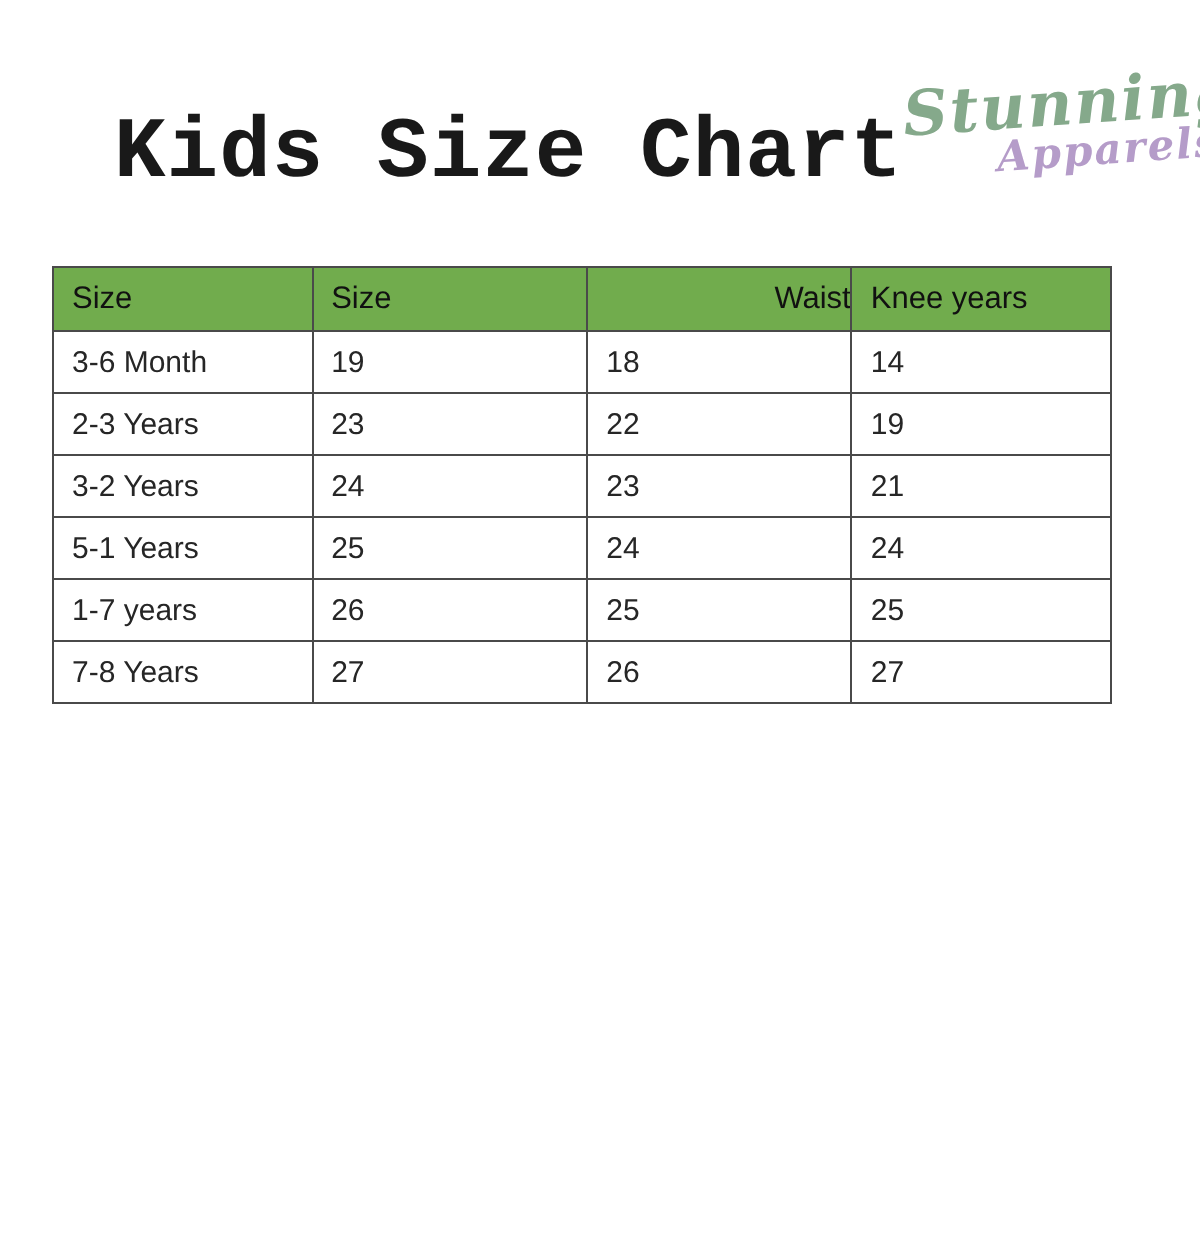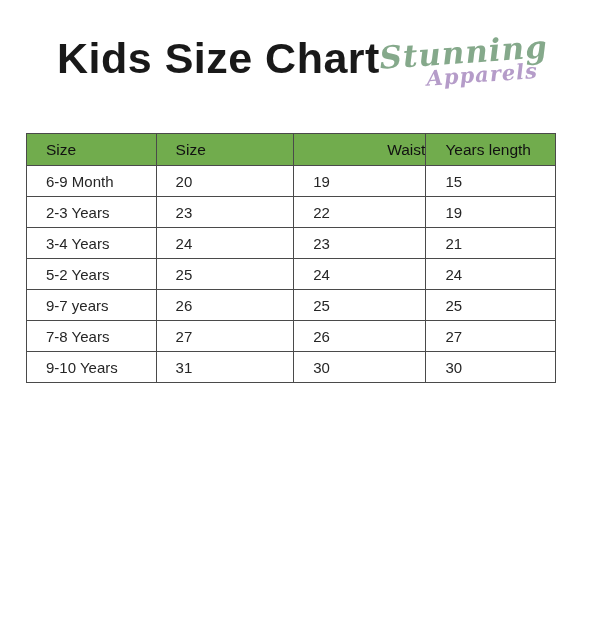--- a/index.html
+++ b/index.html
@@ -12,23 +12,23 @@
   html,body{background:#ffffff;}
   .page{
     width:600px;height:618px;background:#ffffff;position:relative;
     font-family:"Liberation Sans","DejaVu Sans",sans-serif;overflow:hidden;
   }
   .header{
     display:flex;justify-content:space-between;align-items:flex-start;
     padding:34px 58px 0 57px;
   }
   .title{
-    font-family:Liberation Sans, sans-serif;
+    font-family:Liberation Mono, monospace;
     font-weight:700;font-size:43px;color:#191919;letter-spacing:0.5px;
-    white-space:nowrap;
+    margin-top:18px;white-space:nowrap;
   }
   .logo{
     transform:rotate(-4deg);text-align:center;margin-top:2px;margin-right:6px;
     font-family:"DejaVu Serif","Liberation Serif",serif;font-style:italic;
   }
   .logo-line1{
     font-size:31px;color:var(--brand-green);font-weight:600;letter-spacing:1px;
     line-height:1.05;
   }
   .logo-line2{
@@ -37,21 +37,21 @@
   }
   table.size-chart{
     border-collapse:collapse;
     position:absolute;left:26px;top:133px;width:530px;
     font-size:15px;color:#262626;
     table-layout:fixed;
   }
   table.size-chart th, table.size-chart td{
     border:1.5px solid var(--border-col);
     height:31px;vertical-align:middle;
-    text-align:left;padding-left:19px;
+    text-align:left;padding-left:9px;
     font-weight:400;overflow:hidden;white-space:nowrap;
   }
   table.size-chart thead th{
     background:var(--header-green);
     color:#111111;font-size:15.5px;height:32px;
   }
   table.size-chart th.center{text-align:right;padding-left:0;}
   table.size-chart col.c1{width:24.5%;}
   table.size-chart col.c2{width:26%;}
   table.size-chart col.c3{width:25%;}
@@ -76,62 +76,56 @@
       <col class="c1">
         <col class="c2">
         <col class="c3">
         <col class="c4">
     </colgroup>
     <thead>
       <tr>
           <th>Size</th>
           <th>Size</th>
           <th class="center">Waist</th>
-          <th>Years length</th>
+          <th>Knee years</th>
         </tr>
     </thead>
     <tbody>
         <tr>
-          <td>6-9 Month</td>
-          <td>20</td>
+          <td>3-6 Month</td>
           <td>19</td>
-          <td>15</td>
+          <td>18</td>
+          <td>14</td>
         </tr>
         <tr>
           <td>2-3 Years</td>
           <td>23</td>
           <td>22</td>
           <td>19</td>
         </tr>
         <tr>
-          <td>3-4 Years</td>
+          <td>3-2 Years</td>
           <td>24</td>
           <td>23</td>
           <td>21</td>
         </tr>
         <tr>
-          <td>5-2 Years</td>
+          <td>5-1 Years</td>
           <td>25</td>
           <td>24</td>
           <td>24</td>
         </tr>
         <tr>
-          <td>9-7 years</td>
+          <td>1-7 years</td>
           <td>26</td>
           <td>25</td>
           <td>25</td>
         </tr>
         <tr>
           <td>7-8 Years</td>
           <td>27</td>
           <td>26</td>
           <td>27</td>
         </tr>
-        <tr>
-          <td>9-10 Years</td>
-          <td>31</td>
-          <td>30</td>
-          <td>30</td>
-        </tr>
       </tbody>
   </table>
 
 </div>
 
 </body></html>

